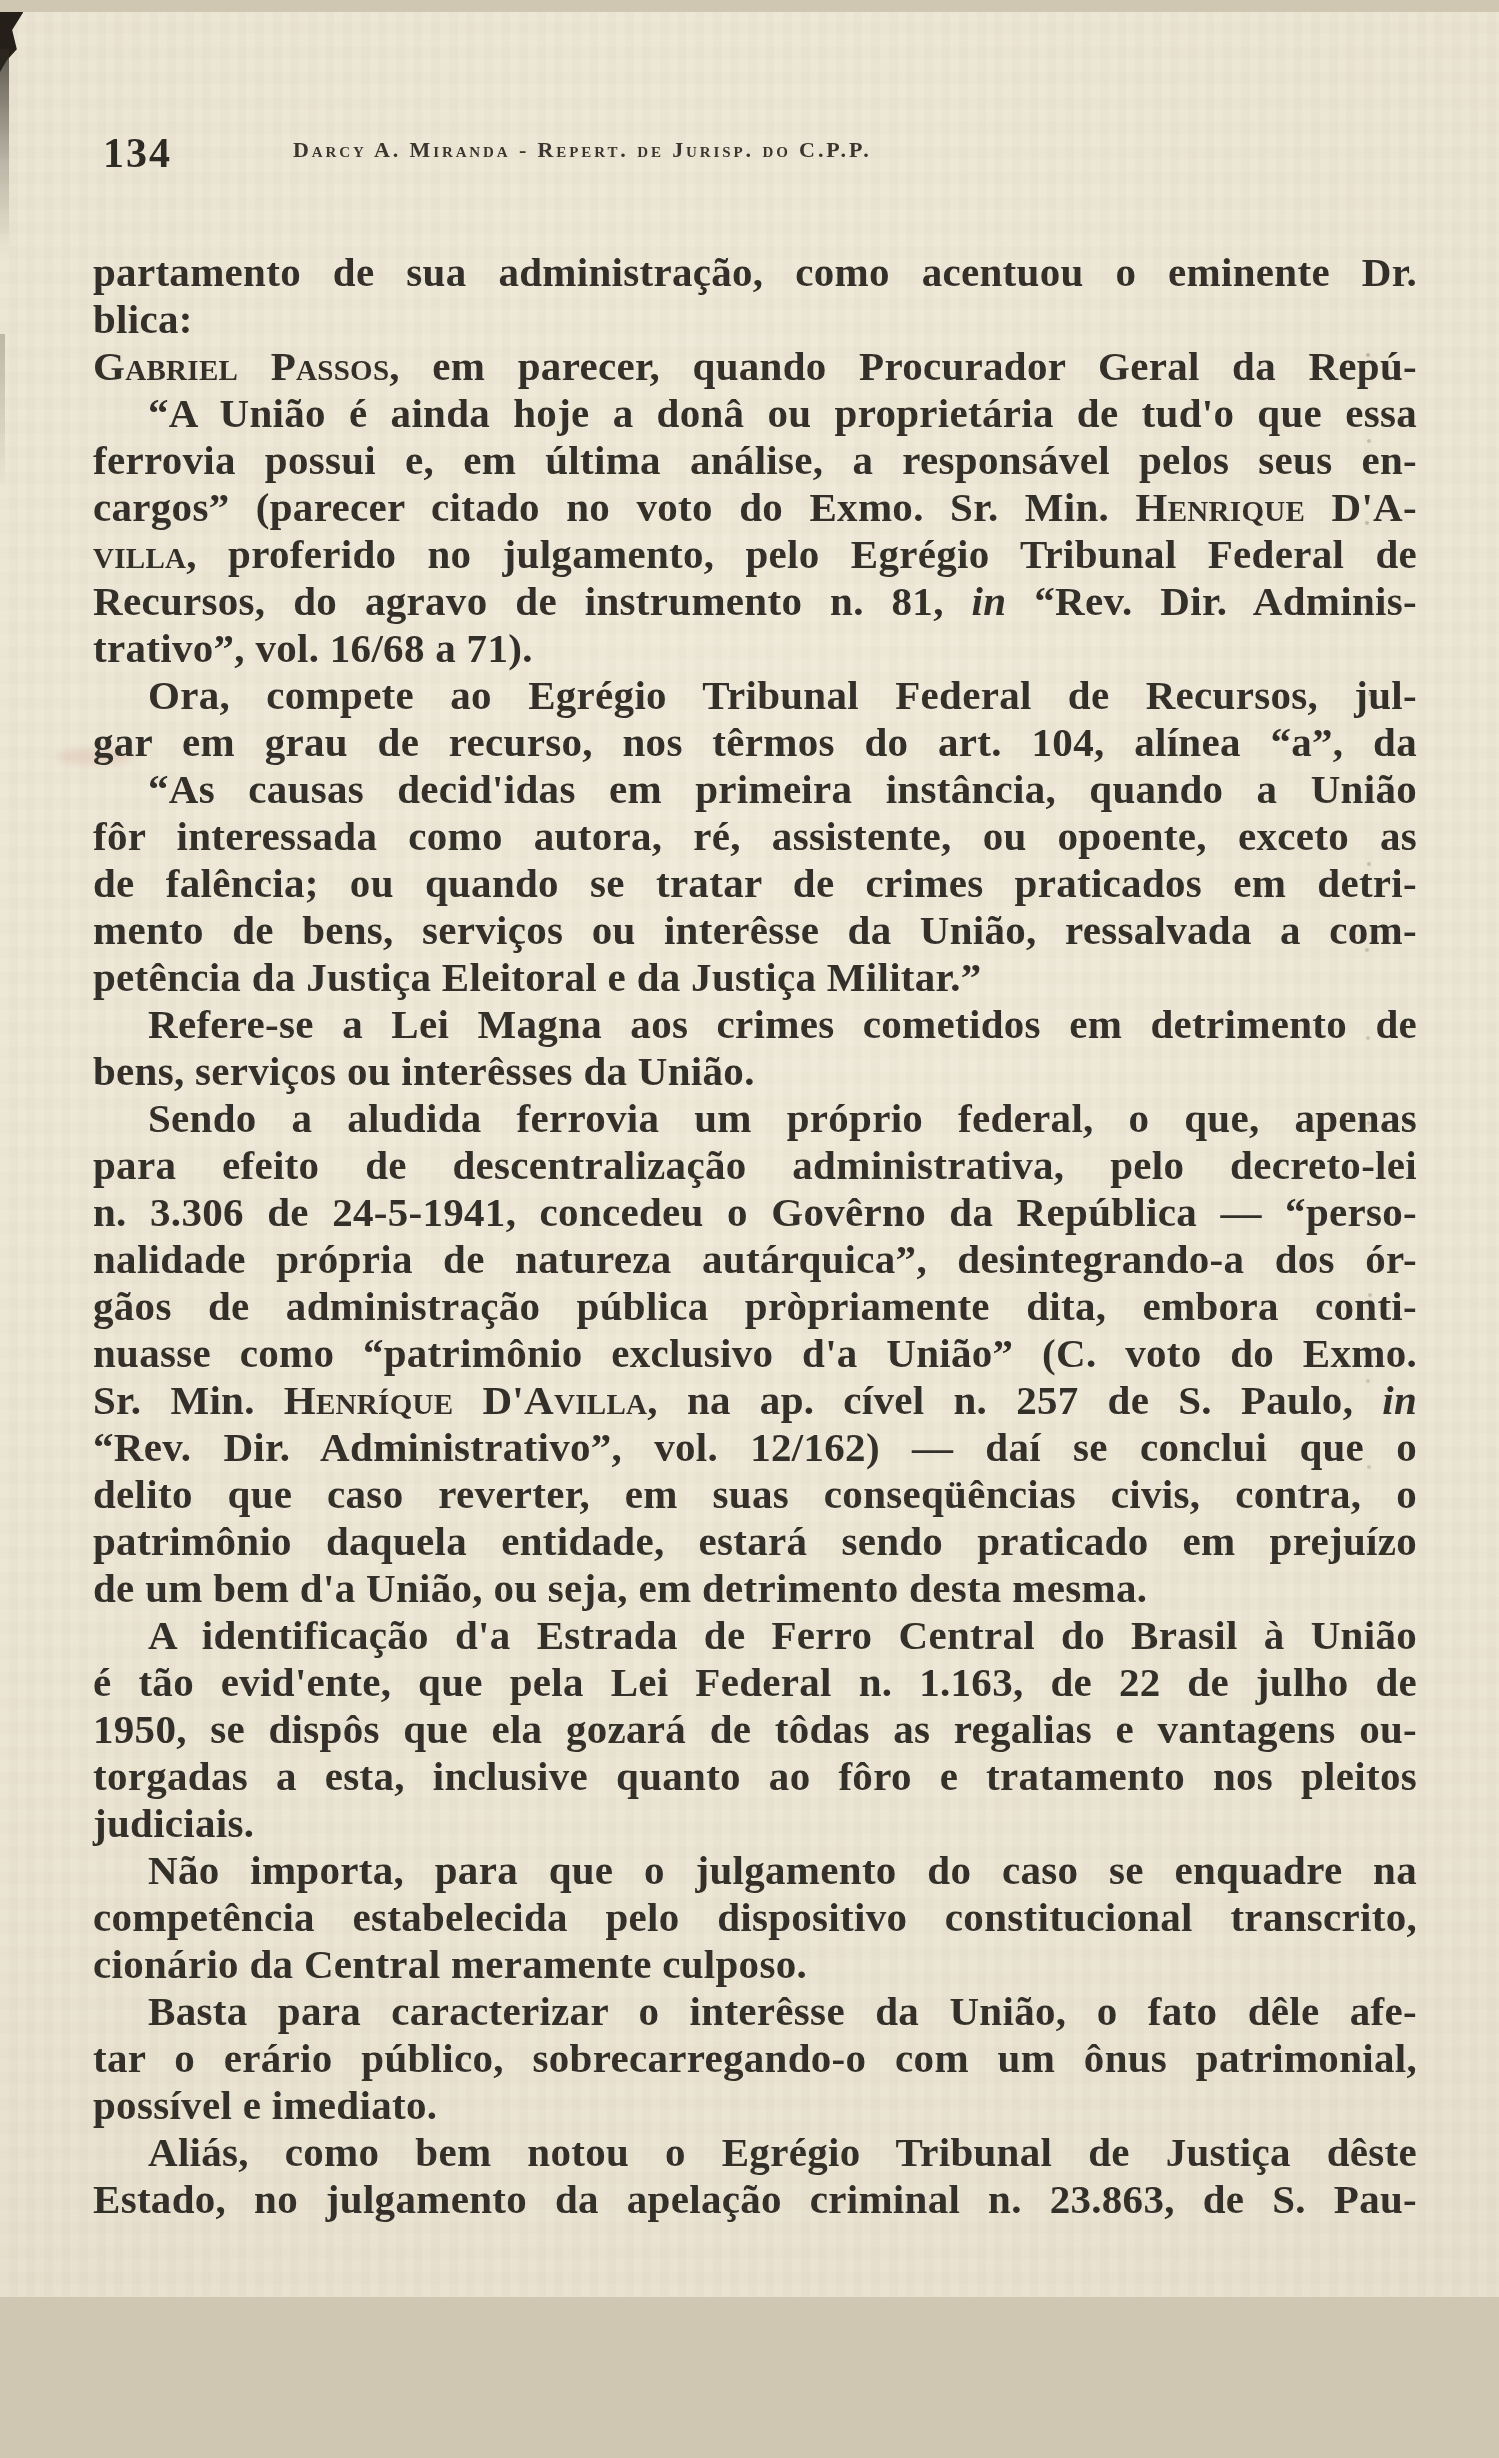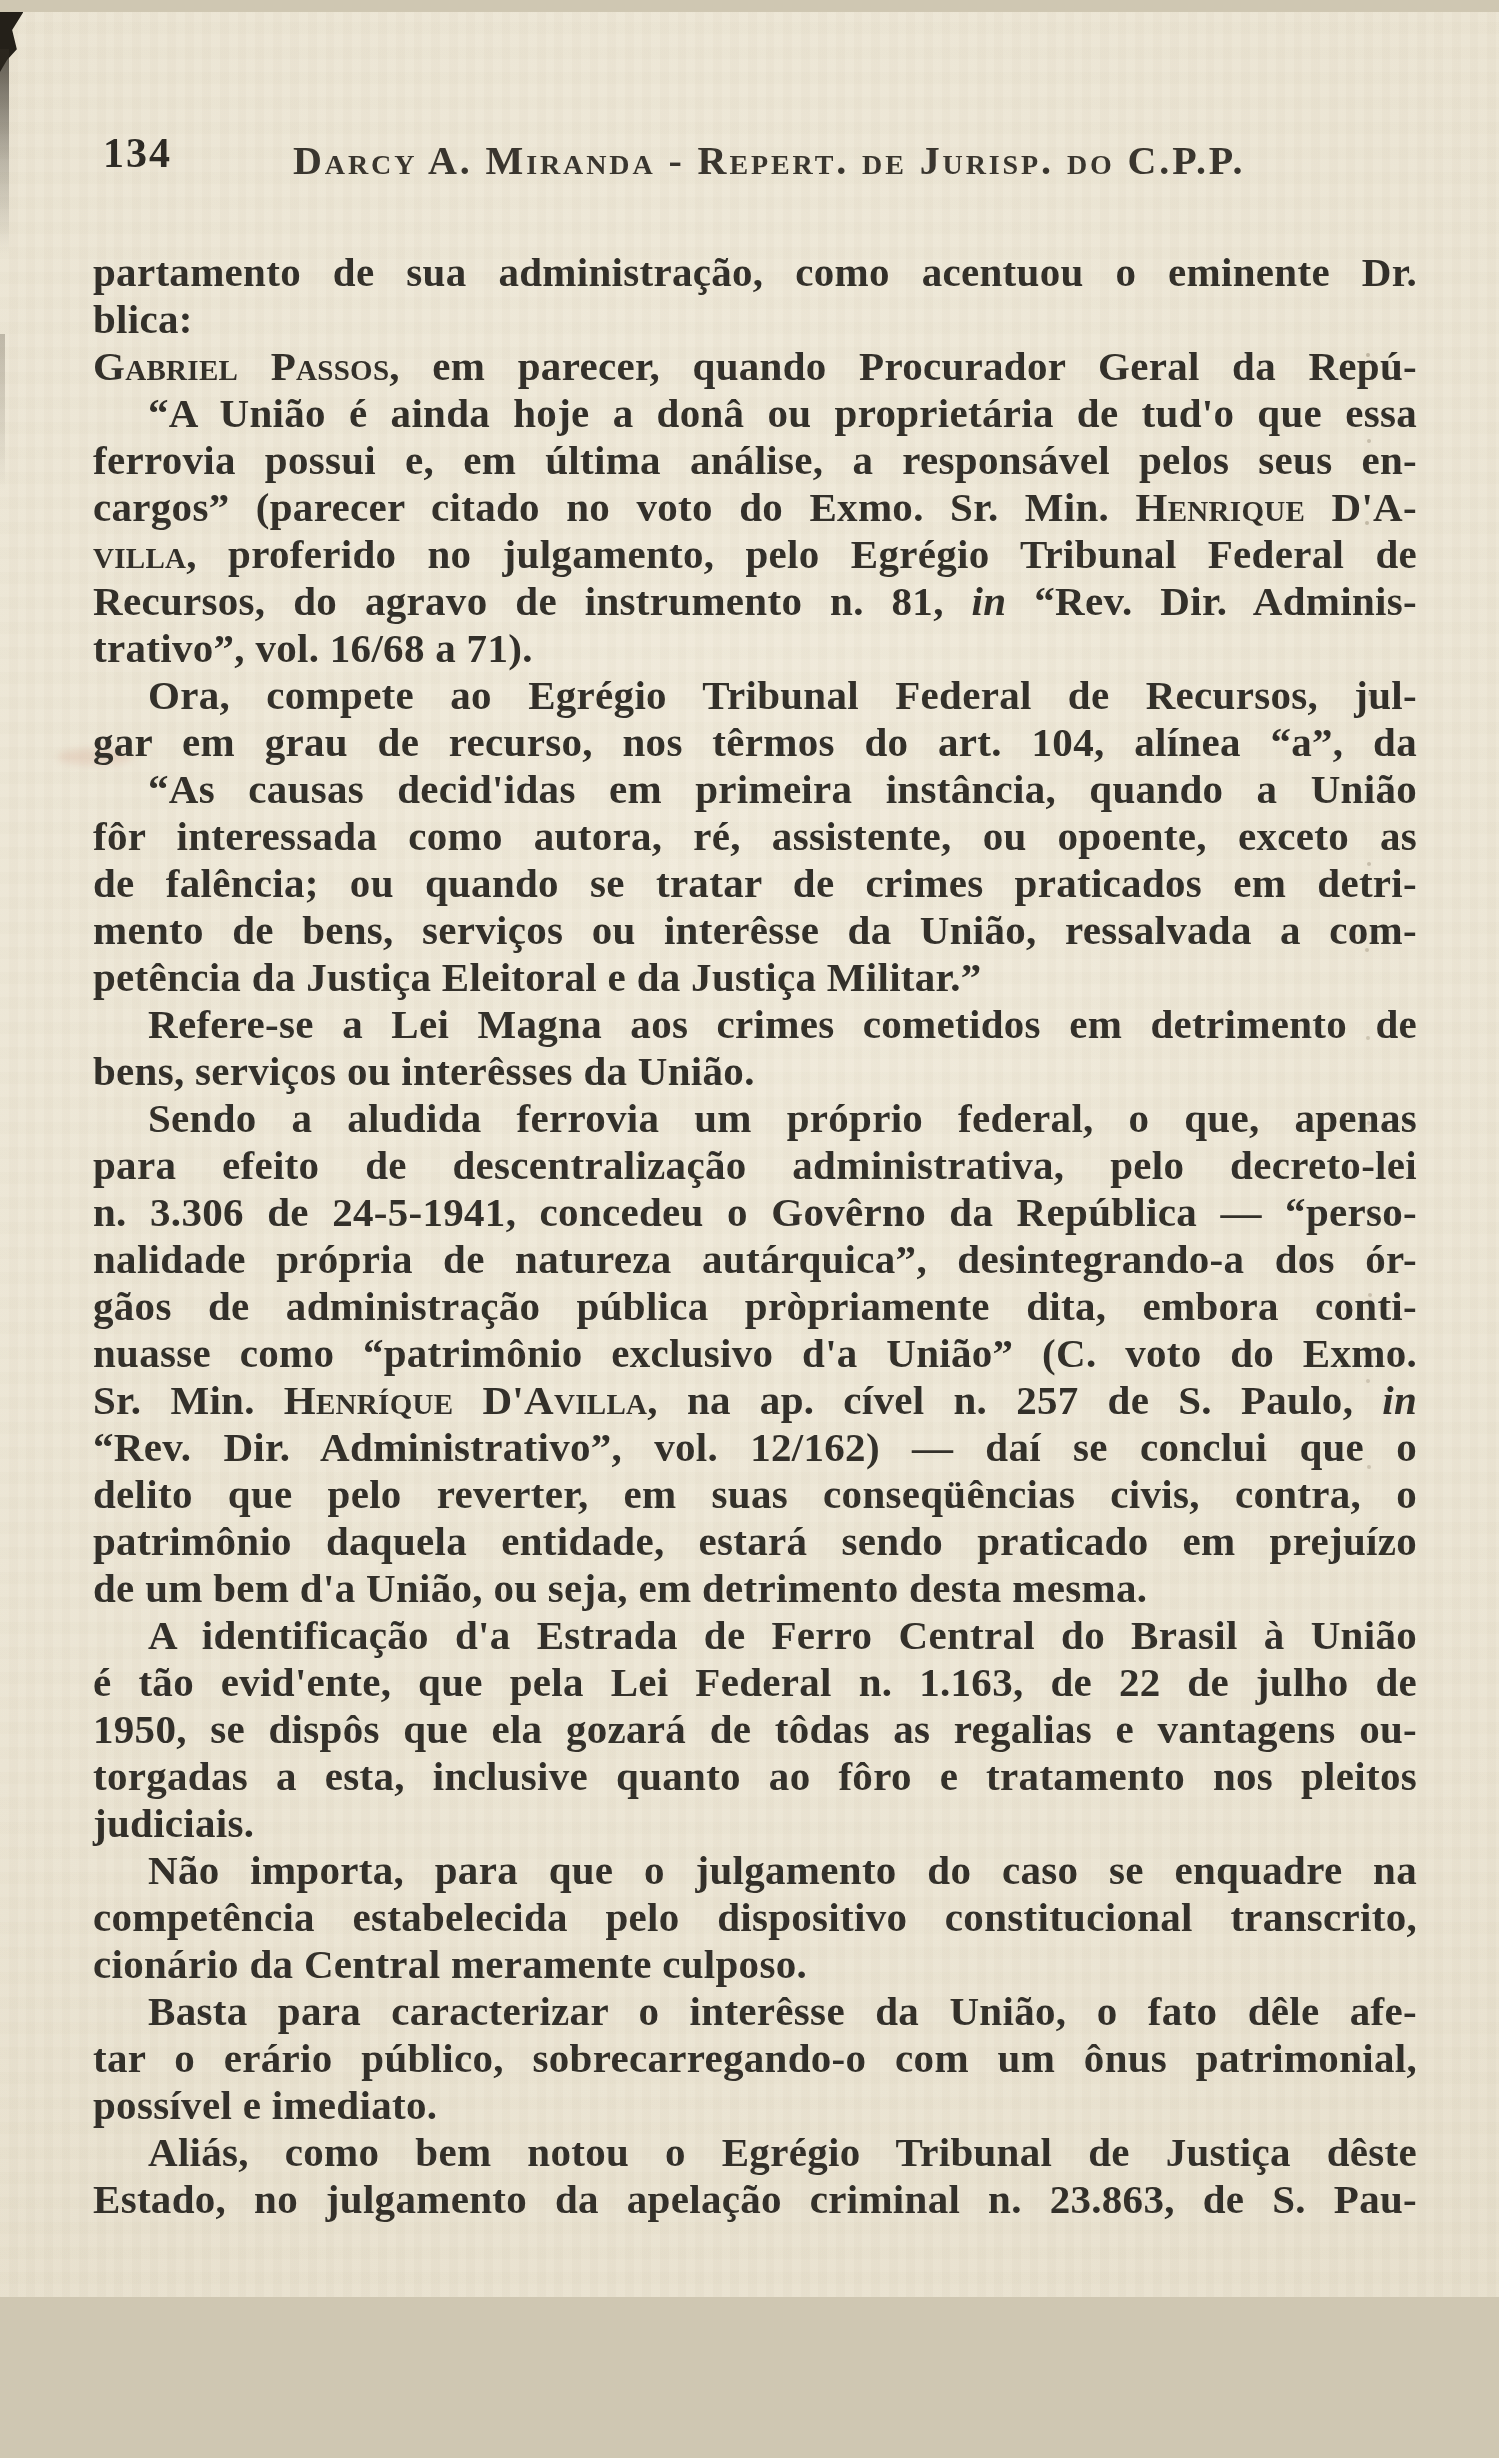--- a/index.html
+++ b/index.html
@@ -20,21 +20,21 @@
       repeating-linear-gradient(90deg, rgba(255,255,255,0.025) 0 8.8px, rgba(120,108,84,0.025) 8.8px 17.6px),
       repeating-linear-gradient(0deg, rgba(255,255,255,0.015) 0 12.7px, rgba(120,108,84,0.02) 12.7px 25px);
   }
   .page-header{position:absolute;left:0;top:0;width:100%;height:195px;}
   .page-number{
     position:absolute;left:103px;top:117px;
     font-size:42px;font-weight:700;letter-spacing:2px;color:#2e2b25;
   }
   .header-title{
     position:absolute;left:293px;top:125px;
-    font-size:40px;font-weight:700;font-variant:small-caps;
+    font-size:22px;font-weight:700;font-variant:small-caps;
     letter-spacing:2.9px;white-space:nowrap;color:#3a362f;
   }
   .body-text{
     position:absolute;left:93px;top:237px;width:1324px;
     font-size:41px;font-weight:700;line-height:47px;
     text-rendering:optimizeLegibility;
     letter-spacing:0.3px;
   }
   .para{margin:0;}
   .line{height:47px;}
@@ -127,21 +127,21 @@
       </div>
       <div class="para">
         <div class="line j ind"><span>Sendo a aludida ferrovia um próprio federal, o que, apenas</span></div>
         <div class="line j"><span>para efeito de descentralização administrativa, pelo decreto-lei</span></div>
         <div class="line j"><span>n. 3.306 de 24-5-1941, concedeu o Govêrno da República — “perso-</span></div>
         <div class="line j"><span>nalidade própria de natureza autárquica”, desintegrando-a dos ór-</span></div>
         <div class="line j"><span>gãos de administração pública pròpriamente dita, embora conti-</span></div>
         <div class="line j"><span>nuasse como “patrimônio exclusivo d'a União” (C. voto do Exmo.</span></div>
         <div class="line j"><span>Sr. Min. </span><span class="sc">Henríque D'Avilla</span><span>, na ap. cível n. 257 de S. Paulo, </span><span class="i">in</span></div>
         <div class="line j"><span>“Rev. Dir. Administrativo”, vol. 12/162) — daí se conclui que o</span></div>
-        <div class="line j"><span>delito que pelo reverter, em suas conseqüências civis, contra, o</span></div>
+        <div class="line j"><span>delito que caso reverter, em suas conseqüências civis, contra, o</span></div>
         <div class="line j"><span>patrimônio daquela entidade, estará sendo praticado em prejuízo</span></div>
         <div class="line"><span>de um bem d'a União, ou seja, em detrimento desta mesma.</span></div>
       </div>
       <div class="para">
         <div class="line j ind"><span>A identificação d'a Estrada de Ferro Central do Brasil à União</span></div>
         <div class="line j"><span>é tão evid'ente, que pela Lei Federal n. 1.163, de 22 de julho de</span></div>
         <div class="line j"><span>1950, se dispôs que ela gozará de tôdas as regalias e vantagens ou-</span></div>
         <div class="line j"><span>torgadas a esta, inclusive quanto ao fôro e tratamento nos pleitos</span></div>
         <div class="line"><span>judiciais.</span></div>
       </div>

